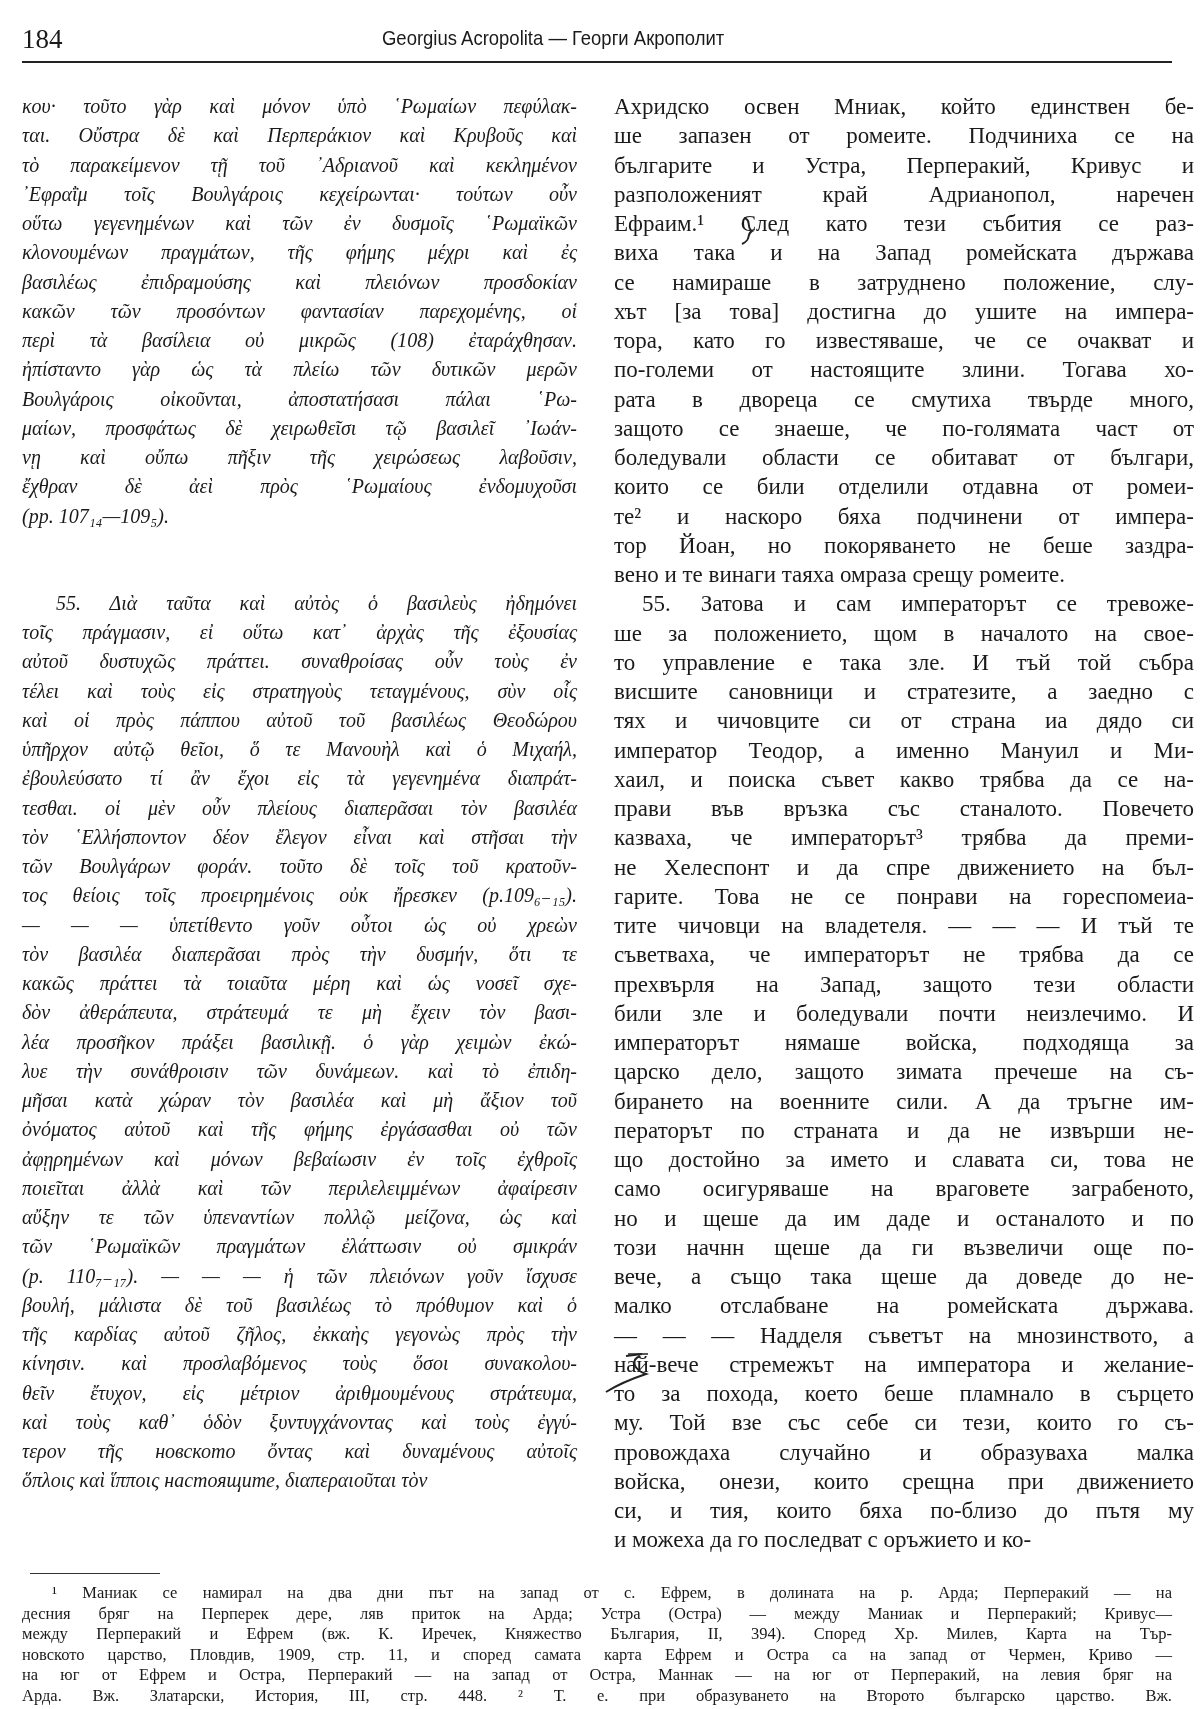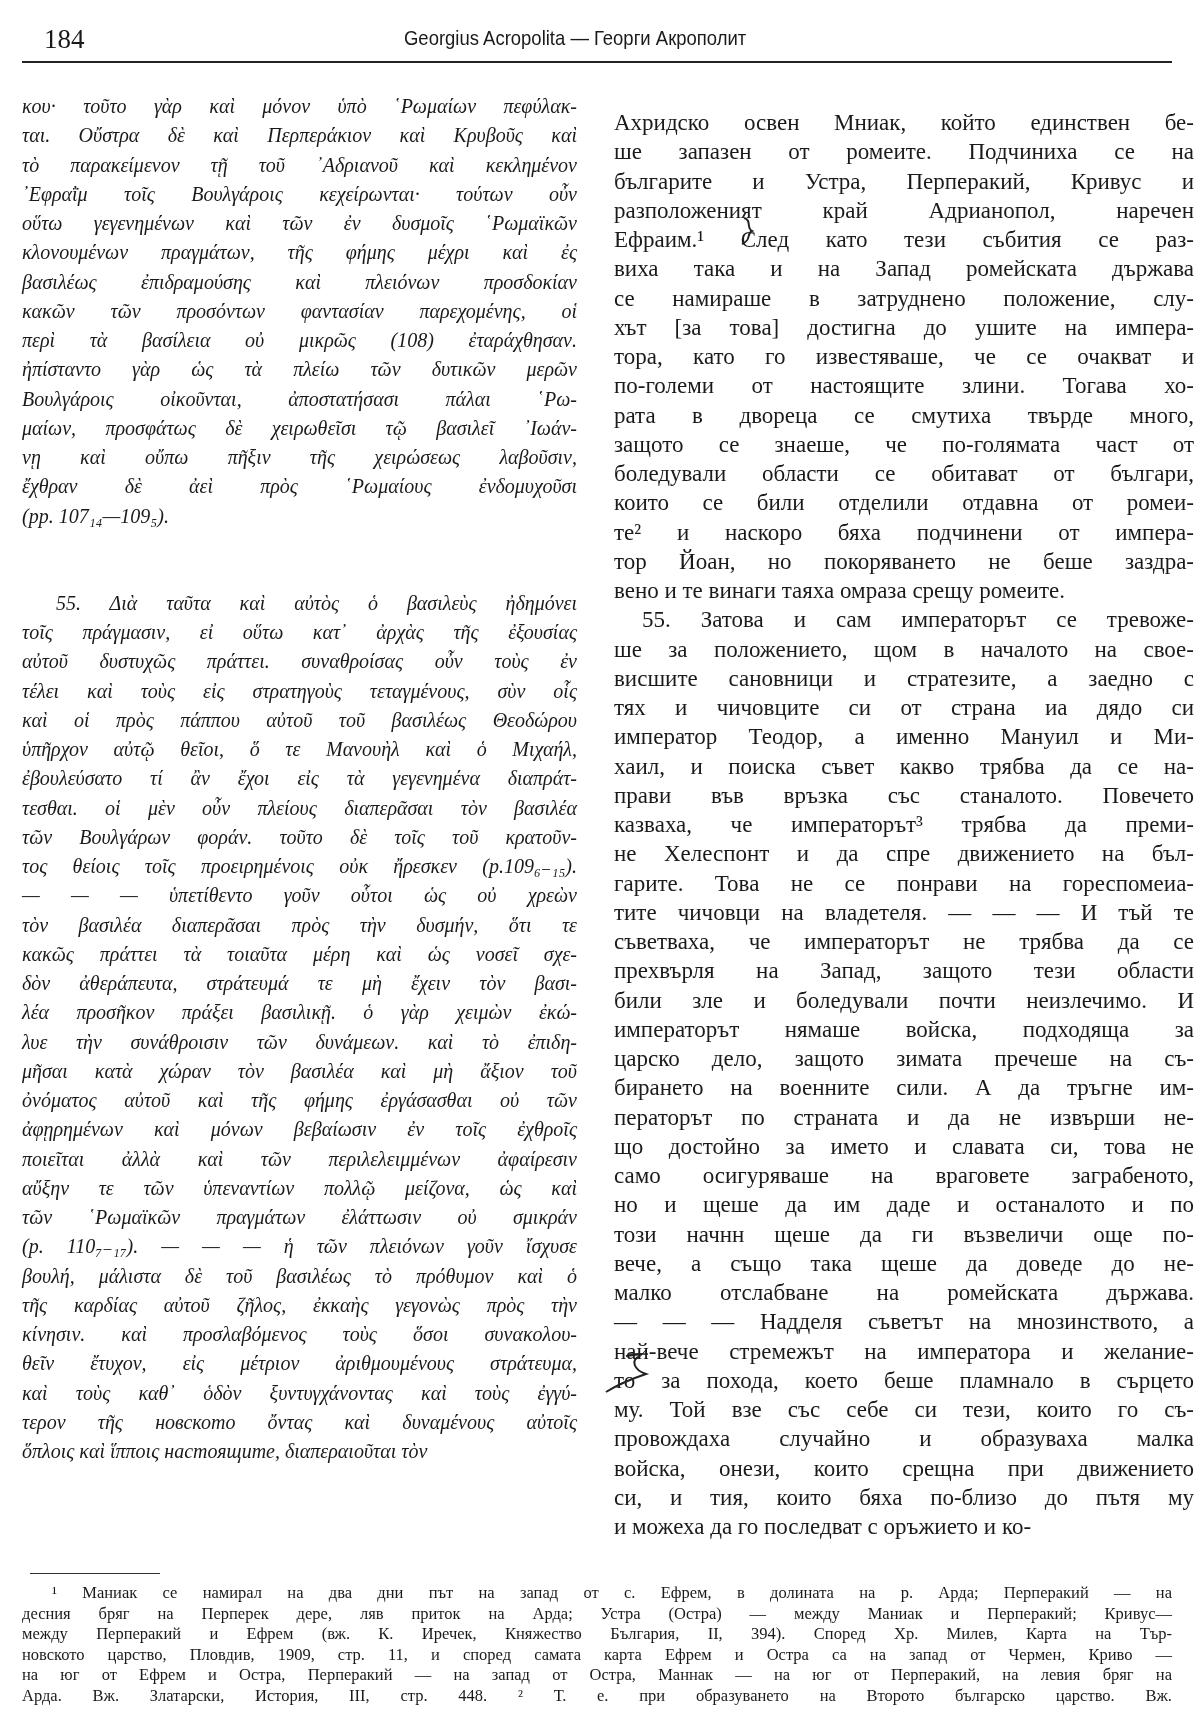--- a/index.html
+++ b/index.html
@@ -2,39 +2,39 @@
 <html><head>
 <meta charset="utf-8">
 <style>
   html, body { margin: 0; padding: 0; background: #ffffff; }
   body {
     width: 1200px; height: 1709px; position: relative; overflow: hidden;
     color: #1a1a1a;
     font-family: "Liberation Serif", "DejaVu Serif", serif;
   }
   .header {
-    position: absolute; left: 22px; top: 22px; width: 1148px; height: 40px; margin-left: 22px;
+    position: absolute; left: 22px; top: 22px; width: 1148px; height: 40px;
   }
   .page-number {
     position: absolute; left: 0; top: 2px; font-size: 27px; letter-spacing: 0;
   }
   .running-title {
     position: absolute; left: 360px; top: 4px; font-size: 21px;
     font-family: "Liberation Sans Narrow", "Liberation Sans", sans-serif;
     transform: scaleX(0.88); transform-origin: left center;
   }
   .header-rule {
     position: absolute; left: 22px; top: 61px; width: 1150px; height: 0;
     border-top: 2px solid #222;
   }
   .col {
     position: absolute; top: 92px;
   }
   .col-greek { left: 22px; width: 555px; }
-  .col-bulg  { left: 614px; width: 580px; margin-top: 16px; }
+  .col-bulg  { left: 614px; width: 580px; }
   .line {
     display: block; height: 29.25px; line-height: 29.25px; white-space: nowrap;
     overflow: visible;
   }
   .greek .line {
     font-style: italic; font-size: 20px; text-align: justify;
     text-align-last: justify;
   }
   .greek .line.last { text-align-last: left; }
   .bulg .line {
@@ -91,20 +91,21 @@
   <div class="gap"></div>
   <div id="g2">
       <span class="line" style="padding-left: 34px;">55. Διὰ ταῦτα καὶ αὐτὸς ὁ βασιλεὺς ἠδημόνει</span>
       <span class="line">τοῖς πράγμασιν, εἰ οὕτω κατ᾿ ἀρχὰς τῆς ἐξουσίας</span>
       <span class="line">αὐτοῦ δυστυχῶς πράττει. συναθροίσας οὖν τοὺς ἐν</span>
       <span class="line">τέλει καὶ τοὺς εἰς στρατηγοὺς τεταγμένους, σὺν οἷς</span>
       <span class="line">καὶ οἱ πρὸς πάππου αὐτοῦ τοῦ βασιλέως Θεοδώρου</span>
       <span class="line">ὑπῆρχον αὐτῷ θεῖοι, ὅ τε Μανουὴλ καὶ ὁ Μιχαήλ,</span>
       <span class="line">ἐβουλεύσατο τί ἂν ἔχοι εἰς τὰ γεγενημένα διαπράτ-</span>
       <span class="line">τεσθαι. οἱ μὲν οὖν πλείους διαπερᾶσαι τὸν βασιλέα</span>
+      <span class="line">τὸν ῾Ελλήσποντον δέον ἔλεγον εἶναι καὶ στῆσαι τὴν</span>
       <span class="line">τῶν Βουλγάρων φοράν. τοῦτο δὲ τοῖς τοῦ κρατοῦν-</span>
       <span class="line">τος θείοις τοῖς προειρημένοις οὐκ ἤρεσκεν (p.109₆₋₁₅).</span>
       <span class="line">— — — ὑπετίθεντο γοῦν οὗτοι ὡς οὐ χρεὼν</span>
       <span class="line">τὸν βασιλέα διαπερᾶσαι πρὸς τὴν δυσμήν, ὅτι τε</span>
       <span class="line">κακῶς πράττει τὰ τοιαῦτα μέρη καὶ ὡς νοσεῖ σχε-</span>
       <span class="line">δὸν ἀθεράπευτα, στράτευμά τε μὴ ἔχειν τὸν βασι-</span>
       <span class="line">λέα προσῆκον πράξει βασιλικῇ. ὁ γὰρ χειμὼν ἐκώ-</span>
       <span class="line">λυε τὴν συνάθροισιν τῶν δυνάμεων. καὶ τὸ ἐπιδη-</span>
       <span class="line">μῆσαι κατὰ χώραν τὸν βασιλέα καὶ μὴ ἄξιον τοῦ</span>
       <span class="line">ὀνόματος αὐτοῦ καὶ τῆς φήμης ἐργάσασθαι οὐ τῶν</span>
@@ -139,20 +140,21 @@
       <span class="line">защото се знаеше, че по-голямата част от</span>
       <span class="line">боледували области се обитават от българи,</span>
       <span class="line">които се били отделили отдавна от ромеи-</span>
       <span class="line">те² и наскоро бяха подчинени от импера-</span>
       <span class="line">тор Йоан, но покоряването не беше заздра-</span>
       <span class="line last">вено и те винаги таяха омраза срещу ромеите.</span>
     </div>
   <div id="b2">
       <span class="line" style="padding-left: 28px;">55. Затова и сам императорът се тревоже-</span>
       <span class="line">ше за положението, щом в началото на свое-</span>
+      <span class="line">то управление е така зле. И тъй той събра</span>
       <span class="line">висшите сановници и стратезите, а заедно с</span>
       <span class="line">тях и чичовците си от страна иа дядо си</span>
       <span class="line">император Теодор, а именно Мануил и Ми-</span>
       <span class="line">хаил, и поиска съвет какво трябва да се на-</span>
       <span class="line">прави във връзка със станалото. Повечето</span>
       <span class="line">казваха, че императорът³ трябва да преми-</span>
       <span class="line">не Хелеспонт и да спре движението на бъл-</span>
       <span class="line">гарите. Това не се понрави на гореспомеиа-</span>
       <span class="line">тите чичовци на владетеля. — — — И тъй те</span>
       <span class="line">съветваха, че императорът не трябва да се</span>

